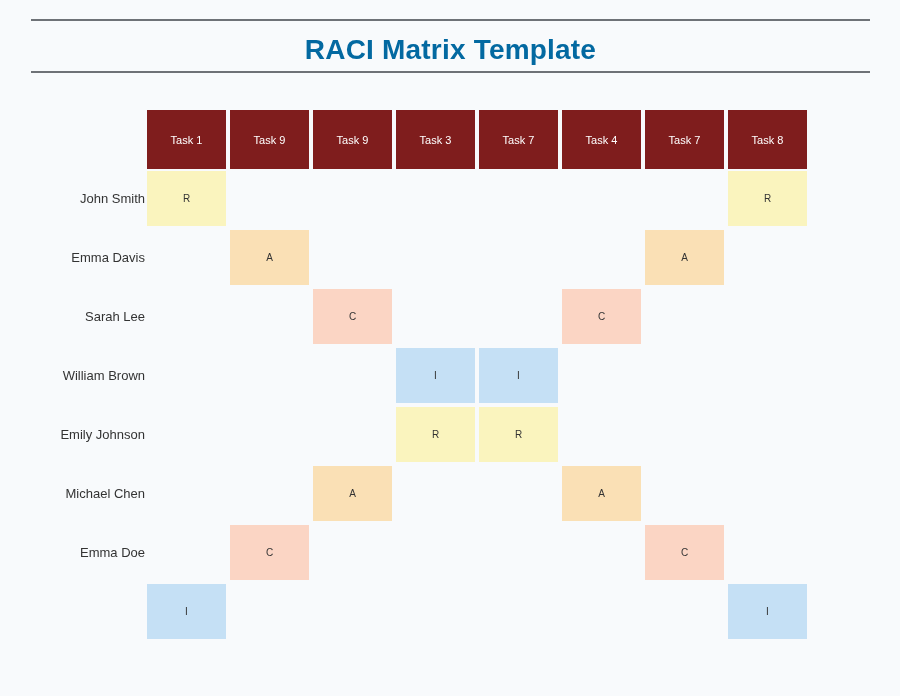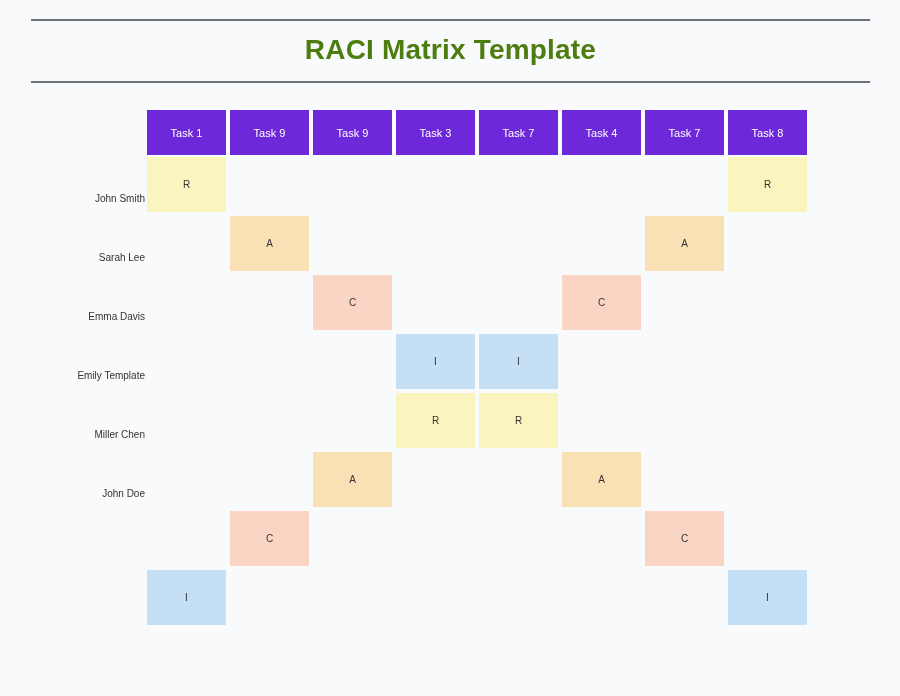--- a/index.html
+++ b/index.html
@@ -28,24 +28,24 @@
     width: 839px;
   }
   .rule {
     width: 100%;
     height: 2px;
     background: #6e7277;
   }
   .title {
     font-size: 28px;
     font-weight: bold;
-    color: #4d7c0f;
+    color: #0369a1;
     text-align: center;
     line-height: 57px;
-    height: 60px;
+    height: 50px;
     letter-spacing: 0.2px;
     white-space: nowrap;
   }
 
   
   .matrix {
     position: absolute;
     left: 0;
     top: 110px;
     width: 900px;
@@ -57,22 +57,22 @@
     margin-left: 145px;
   }
   .matrix-grid td, .matrix-grid th {
     padding: 0;
     margin: 0;
   }
 
   
   .col-head {
     width: 83px;
-    height: 45px;
-    background: #6d28d9;
+    height: 59px;
+    background: #7f1d1d;
     color: #ffffff;
     font-size: 11px;
     font-weight: normal;
     text-align: center;
     vertical-align: middle;
     border: 2px solid #f8fafc;
     border-top-width: 0;
     border-bottom-width: 0;
     box-sizing: border-box;
   }
@@ -101,21 +101,21 @@
   
   .labels {
     position: absolute;
     left: 0;
     top: 59px;
     width: 145px;
   }
   .label-row {
     height: 59px;
     line-height: 59px;
-    font-size: 10px;
+    font-size: 13px;
     color: #333333;
     text-align: right;
     padding-right: 0;
     white-space: nowrap;
     box-sizing: border-box;
   }
 </style>
 </head>
 <body>
 
@@ -124,25 +124,26 @@
   <div class="title-block">
     <div class="rule"></div>
     <div class="title">RACI Matrix Template</div>
     <div class="rule"></div>
   </div>
 
   <div class="matrix">
 
     <div class="labels" id="row-labels">
         <div class="label-row">John Smith</div>
+        <div class="label-row">Emma Davis</div>
         <div class="label-row">Sarah Lee</div>
-        <div class="label-row">Emma Davis</div>
-        <div class="label-row">Emily Template</div>
-        <div class="label-row">Miller Chen</div>
-        <div class="label-row">John Doe</div>
+        <div class="label-row">William Brown</div>
+        <div class="label-row">Emily Johnson</div>
+        <div class="label-row">Michael Chen</div>
+        <div class="label-row">Emma Doe</div>
       </div>
 
     <table class="matrix-grid">
       <thead>
         <tr id="header-row">
             <th class="col-head">Task 1</th>
             <th class="col-head">Task 9</th>
             <th class="col-head">Task 9</th>
             <th class="col-head">Task 3</th>
             <th class="col-head">Task 7</th>

